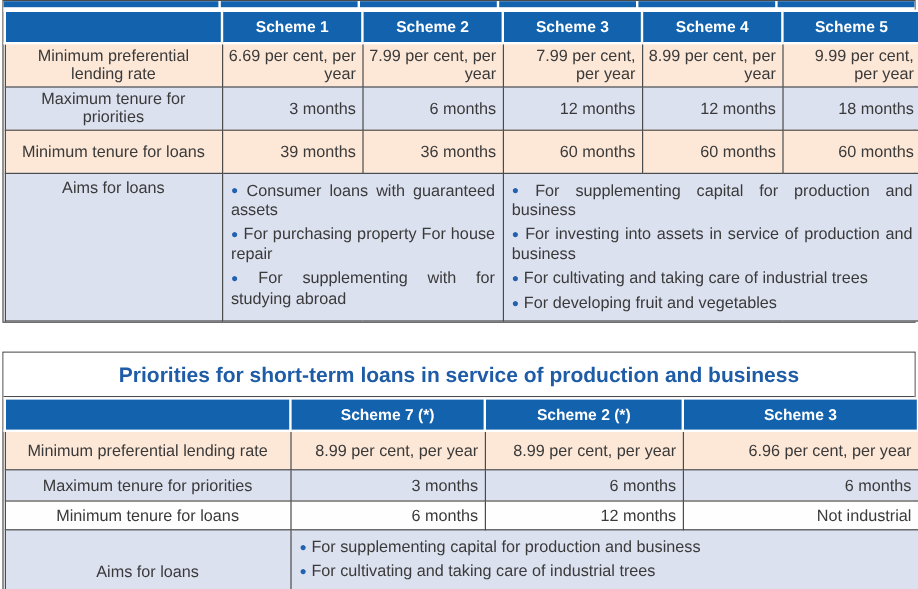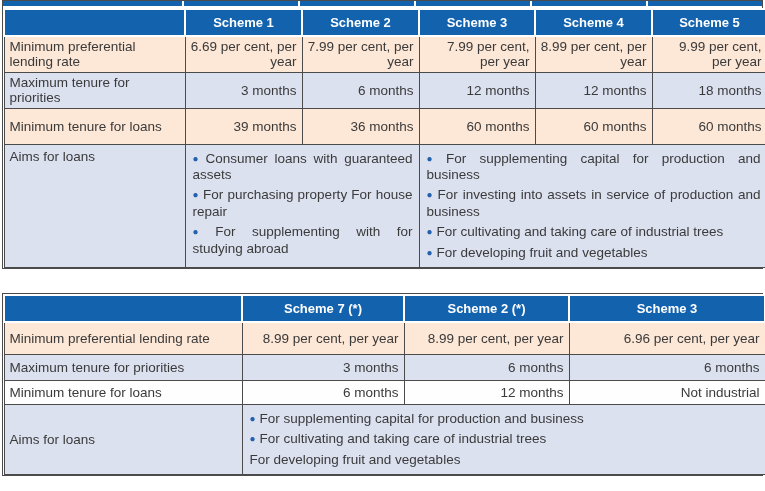--- a/index.html
+++ b/index.html
@@ -47,21 +47,21 @@
   td {
     border: 1px solid var(--border, #4b4b4b);
     font-size: 13.5px;
     padding: 2px 5px;
     vertical-align: middle;
   }
   td.val { text-align: right; }
   tr.peach td { background: var(--peach, #fde7d6); }
   tr.lav td { background: var(--lavender, #dce1f0); }
   tr.white td { background: #fefefe; }
-  td.label { text-align: left; }
+  td.label { text-align: center; }
   td.aims-label { vertical-align: top; padding-top: 4px; }
   td.aims-cell {
     vertical-align: top;
     padding: 3px 6px 2px 7px;
     line-height: 1.22;
   }
   .bullet-item { text-align: justify; margin: 3px 0 4px 0; }
   .bullet-item .dot {
     color: var(--bullet, #2161ae);
     font-size: 10px;
@@ -156,20 +156,21 @@
           <div class="bullet-item"><span class="dot">●</span><span>For investing into assets in service of production and business</span></div>
           <div class="bullet-item"><span class="dot">●</span><span>For cultivating and taking care of industrial trees</span></div>
           <div class="bullet-item"><span class="dot">●</span><span>For developing fruit and vegetables</span></div>
         </td>
       </tr>
     </tbody>
       </table>
   </div>
 
   <div class="tbl-wrap" id="table2-wrap">
+    <div class="tbl-title">Priorities for short-term loans in service of production and business</div>
     <table>
       <colgroup>
         <col style="width:238px">
           <col style="width:162px">
           <col style="width:165px">
           <col style="width:196px">
       </colgroup>
       <tbody>
           <tr class="h27">
         <th></th>

